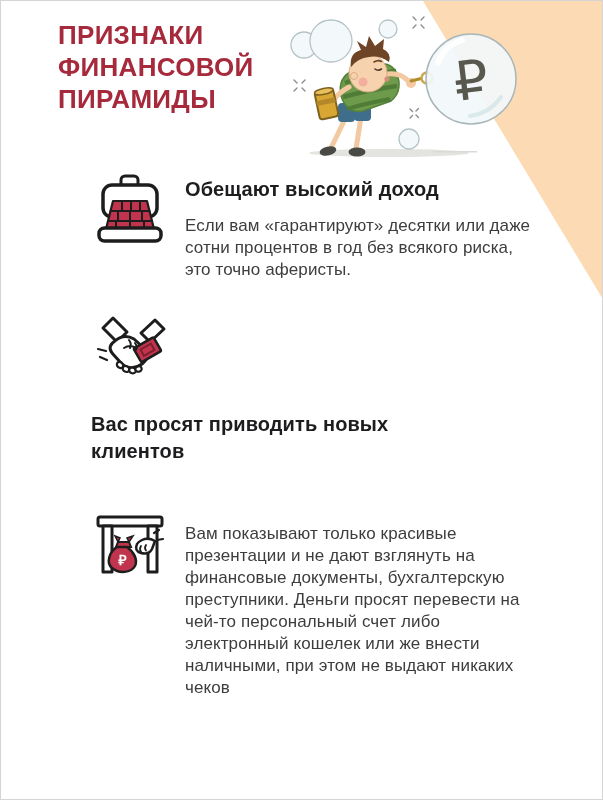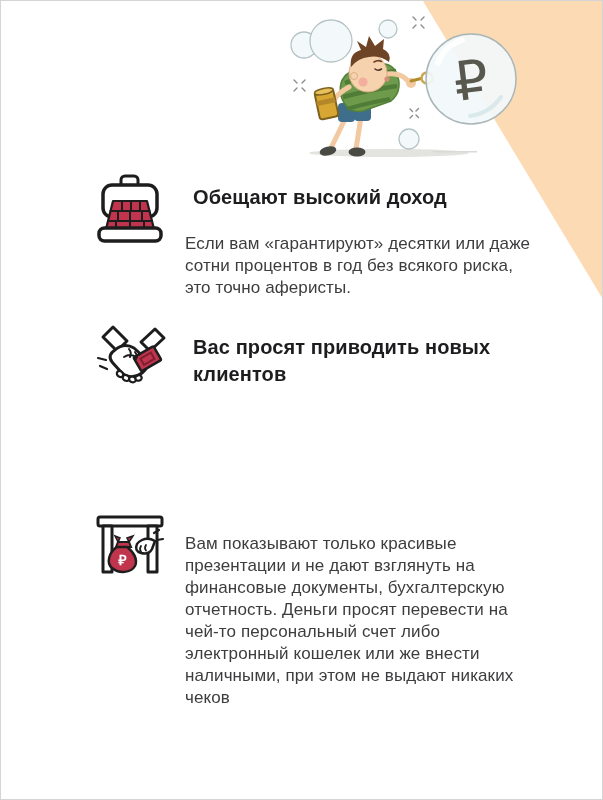--- a/index.html
+++ b/index.html
@@ -18,28 +18,28 @@
   .hero{position:absolute;top:0;left:0;z-index:0;}
   .title{
     position:absolute;left:57px;top:18px;z-index:2;
     color:var(--title-color);font-size:26px;font-weight:800;
     line-height:32px;letter-spacing:.3px;text-transform:uppercase;
   }
   .sign{position:absolute;left:90px;z-index:2;display:flex;gap:16px;width:486px;}
   .sign .icon{flex:0 0 78px;width:78px;height:78px;}
   .sign .txt{width:356px;padding-top:5px;}
   .sign h2{
-    margin:8px;color:var(--heading-color);font-size:20px;font-weight:700;
+    margin:0;color:var(--heading-color);font-size:20px;font-weight:700;
     line-height:27px;letter-spacing:.1px;
   }
   .sign p{
-    margin:22px 0 0 0;color:var(--body-color);font-size:17px;line-height:22px;
+    margin:12px 0 0 0;color:var(--body-color);font-size:17px;line-height:22px;
     letter-spacing:.1px;
   }
-  .s1{top:170px;} .s2{top:320px;} .s3{top:505px;}
+  .s1{top:170px;} .s2{top:311px;flex-direction:column;} .s3{top:505px;}
 </style>
 </head>
 <body>
 
 <div class="page">
 
   <svg class="hero" width="603" height="310" viewBox="0 0 603 310">
     <polygon points="422,0 603,0 603,300" style="fill:var(--peach)"></polygon>
 
     <g>
@@ -98,20 +98,25 @@
     </g>
 
     <g>
       <circle cx="470" cy="78" r="45" fill="#f2f9fa" fill-opacity="0.92" stroke="#a9b6b8" stroke-width="1.5"></circle>
       <path d="M437 62 Q443 45 461 39" stroke="#ffffff" stroke-width="6" stroke-linecap="round" fill="none" opacity="0.85"></path>
       <path d="M500 96 Q489 112 469 115" stroke="#cfe3e6" stroke-width="4" stroke-linecap="round" fill="none" opacity="0.7"></path>
       <text x="470" y="98" text-anchor="middle" font-family="DejaVu Sans, sans-serif" font-size="54" fill="#58584f" transform="rotate(-7 470 80)">₽</text>
     </g>
   </svg>
 
+  <div class="title">
+    <div>ПРИЗНАКИ</div>
+    <div>ФИНАНСОВОЙ</div>
+    <div>ПИРАМИДЫ</div>
+  </div>
 
   <section class="sign s1">
     <div class="icon">
       <svg width="78" height="78" viewBox="0 0 78 78">
         <rect x="30" y="5" width="17" height="12" rx="4" fill="#fff" stroke="#1d1d1d" stroke-width="3"></rect>
         <rect x="12" y="14" width="54" height="32" rx="9" fill="#fff" stroke="#1d1d1d" stroke-width="3.5"></rect>
         <g style="fill:var(--icon-red)" stroke="#1d1d1d" stroke-width="2.2" stroke-linejoin="round">
           <path d="M22 30 H56 L58.5 40 H19.5 Z"></path>
           <path d="M19.5 40 H58.5 L61 50 H17 Z"></path>
           <path d="M17 50 H61 L63 58 H15 Z"></path>
@@ -172,17 +177,17 @@
           <text x="31.5" y="59" text-anchor="middle" font-family="Liberation Sans, sans-serif" font-size="14" font-weight="bold" fill="#fff">₽</text>
         </g>
         <g>
           <path d="M46 38 q-3 7 4 9 q8 2 11 -4 l3 -8 q-7 -4 -13 -1 q-4 2 -5 4 z" fill="#fff" stroke="#1d1d1d" stroke-width="2.5" stroke-linejoin="round"></path>
           <path d="M50 40 q-2 3 0 5.5 M55 39 q-2 3 0 5.5" stroke="#1d1d1d" stroke-width="1.8" fill="none" stroke-linecap="round"></path>
           <path d="M63 27 l5 -3 M66 34 l6 -1" stroke="#1d1d1d" stroke-width="2.2" stroke-linecap="round"></path>
         </g>
       </svg>
     </div>
     <div class="txt">
-      <p>Вам показывают только красивые презентации и не дают взглянуть на финансовые документы, бухгалтерскую отчетность. Деньги просят перевести на чей-то персональный счет либо электронный кошелек или же внести наличными, при этом не выдают никаких чеков</p>
+      <p>Вам показывают только красивые презентации и не дают взглянуть на финансовые документы, бухгалтерскую преступники. Деньги просят перевести на чей-то персональный счет либо электронный кошелек или же внести наличными, при этом не выдают никаких чеков</p>
     </div>
   </section>
 
 </div>
 
 </body></html>

